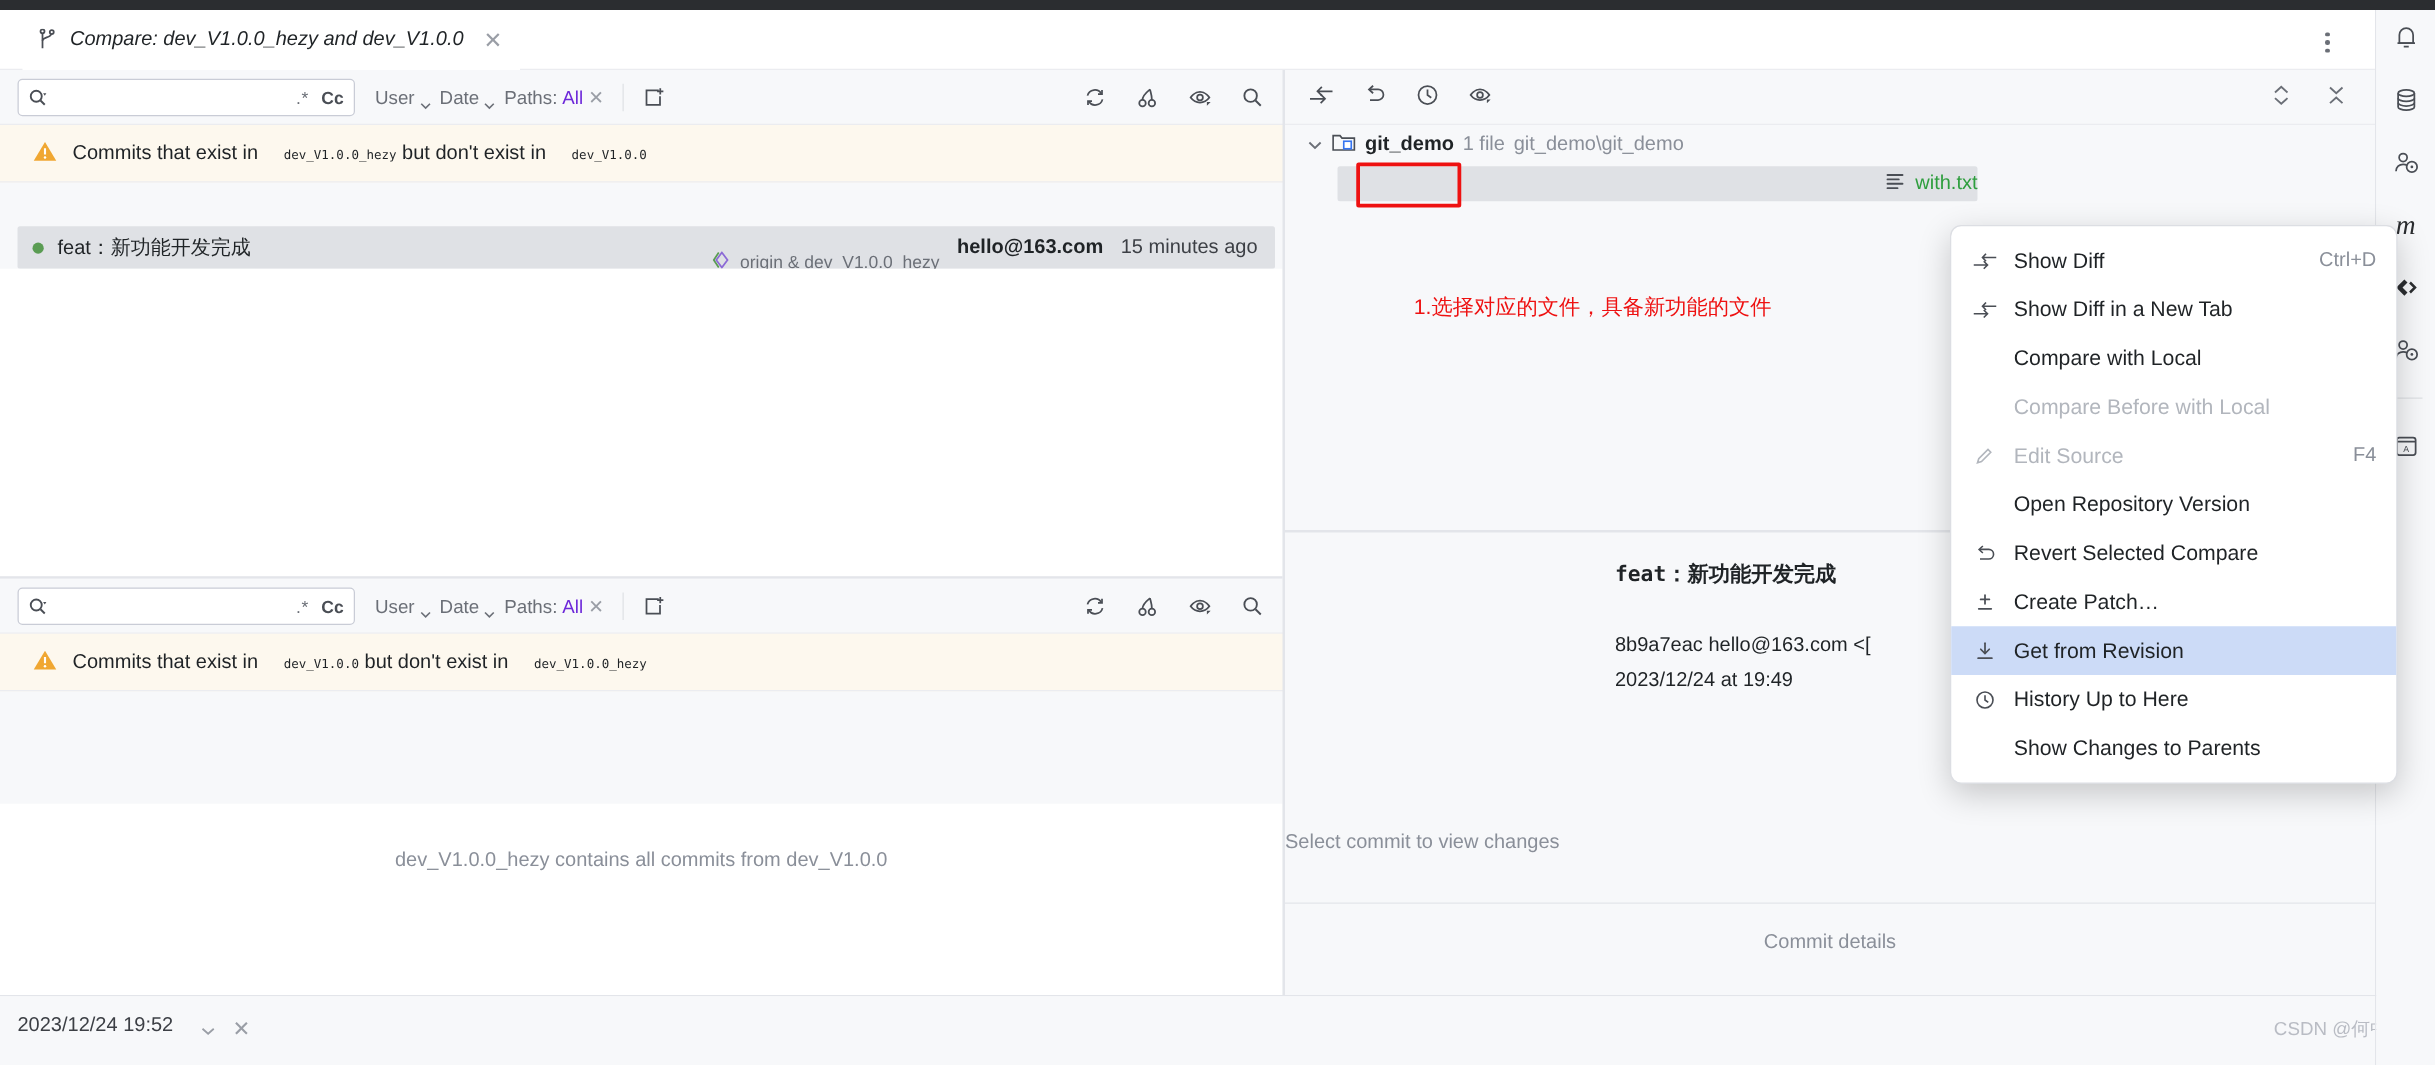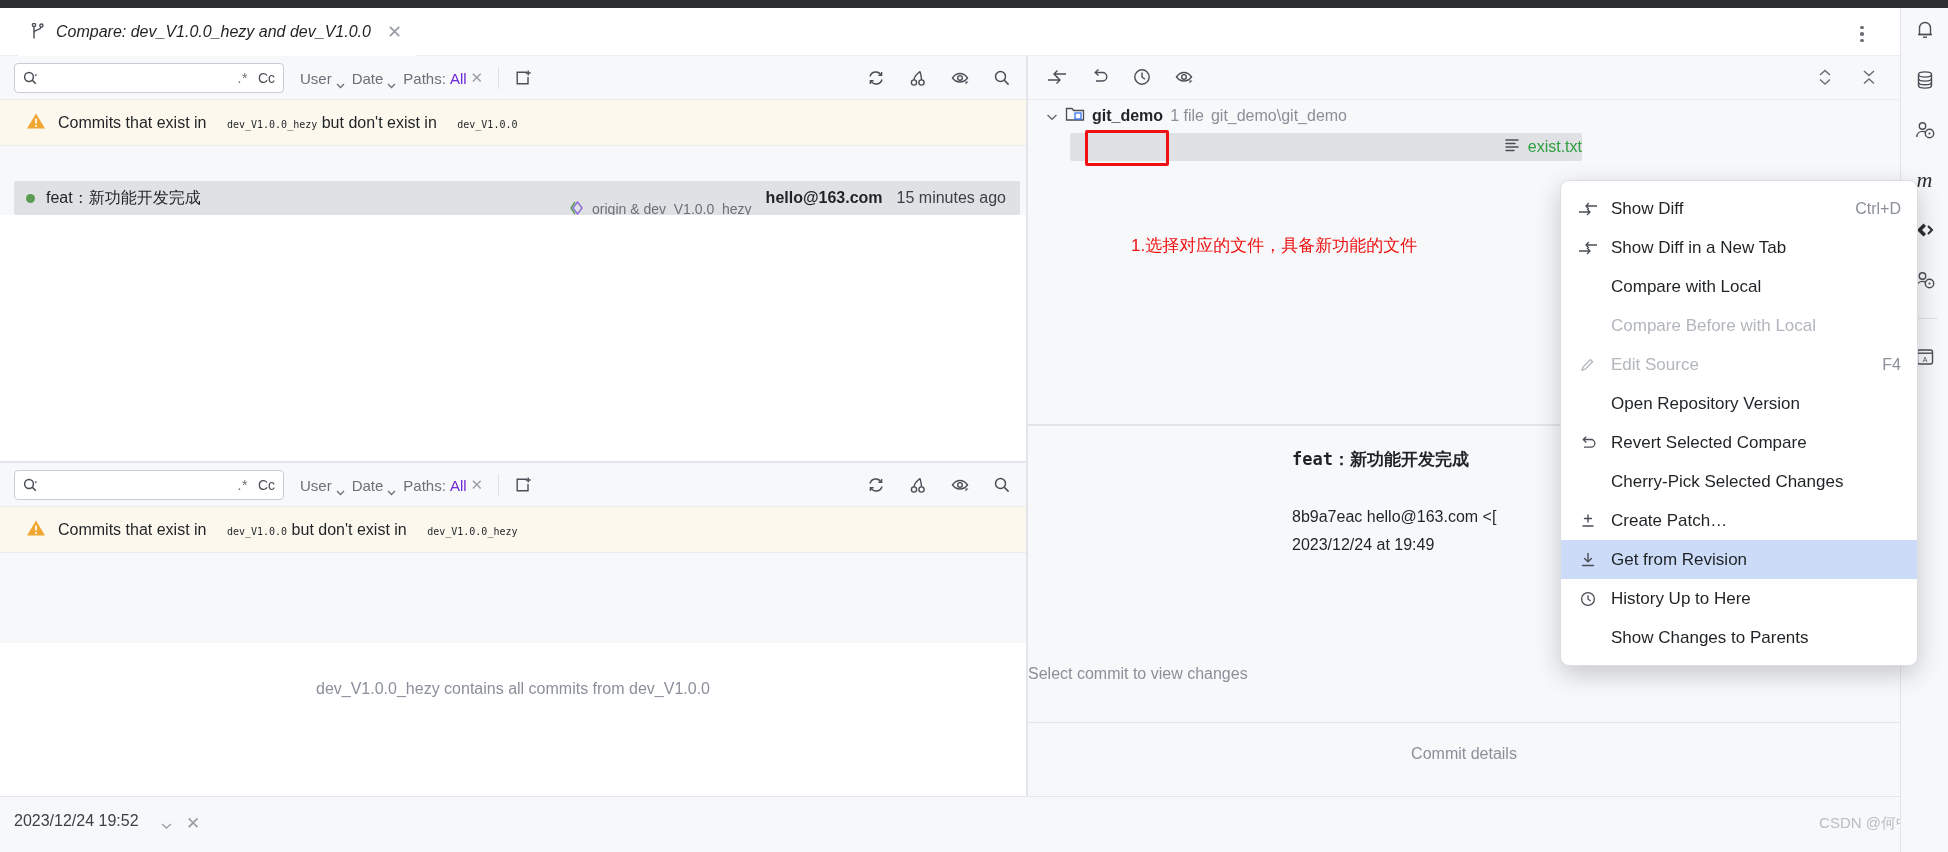--- a/index.html
+++ b/index.html
@@ -30,21 +30,21 @@
 
   
   .edge-letter{position:absolute;left:2px;top:84px;font-size:15px;color:#6b6f77;}
 
   
   .toolbar{position:absolute;left:0;width:1030px;height:44px;background:#f7f8fa;border-bottom:1px solid #ebecf0;}
   .searchbox{position:absolute;left:14px;top:7px;width:270px;height:30px;background:#ffffff;
              border:1px solid #c9ccd6;border-radius:4px;display:flex;align-items:center;padding:0 8px;}
   .searchbox .mag{width:15px;height:15px;flex:0 0 auto;}
   .searchbox .rx{margin-left:auto;font-size:14px;color:#6b6f77;letter-spacing:.5px;}
-  .searchbox .cc{margin-left:10px;font-size:14px;color:#4a4e55;font-weight:400;}
+  .searchbox .cc{margin-left:10px;font-size:14px;color:#4a4e55;font-weight:700;}
   .filters{position:absolute;left:300px;top:0;height:44px;display:flex;align-items:center;gap:7px;color:#6b6f77;font-size:15px;}
   .filters .fitem{display:flex;align-items:center;gap:4px;}
   .filters .bold{color:#6d28d9;font-weight:400;}
   .filters .xs{color:#9a9ea6;font-size:15px;}
   .chev{width:9px;height:6px;display:inline-block;}
   .vsep{width:1px;height:22px;background:#dfe1e5;margin:0 8px;}
   .newtab-ic{width:18px;height:18px;}
   .tb-icons{position:absolute;right:18px;top:0;height:44px;display:flex;align-items:center;gap:22px;}
   .tb-icons svg{display:block;}
 
@@ -430,21 +430,21 @@
 </div>
 
 <div class="treerow tree-child">
   <span>
     <svg width="18" height="16" viewBox="0 0 18 16">
         <g stroke="#4a4e55" stroke-width="1.5" stroke-linecap="round">
           <path d="M3 3h12M3 6.5h9M3 10h12M3 13.5h8"></path>
         </g>
       </svg>
   </span>
-  <span class="filename">exist.txt</span>
+  <span class="filename">with.txt</span>
 </div>
 
 <div class="redbox redbox-file"></div>
 <div class="annot annot1">1.选择对应的文件，具备新功能的文件</div>
 
 <div class="detailsplit"></div>
 <div class="dsubject"><span class="mono">feat</span><span>：新功能开发完成</span></div>
 <div class="dline1">8b9a7eac hello@163.com &lt;[</div>
 <div class="dline2">2023/12/24 at 19:49</div>
 
@@ -504,25 +504,20 @@
   <div class="mi">
     <span class="micon">
         <svg width="19" height="16" viewBox="0 0 19 16">
           <g fill="none" stroke="#4a4e55" stroke-width="1.3">
             <path d="M5 4.5h7A3.8 3.8 0 0 1 12 12.2H5"></path>
             <path d="M7.3 1.8L4.3 4.6l3 2.8"></path>
           </g>
         </svg>
       </span>
     <span class="mlabel">Revert Selected Compare</span>
-    <span class="mkey"></span>
-  </div>
-  <div class="mi">
-    <span class="micon"></span>
-    <span class="mlabel">Cherry-Pick Selected Changes</span>
     <span class="mkey"></span>
   </div>
   <div class="mi">
     <span class="micon">
         <svg width="18" height="18" viewBox="0 0 18 18">
           <g stroke="#4a4e55" stroke-width="1.4" stroke-linecap="round">
             <path d="M9 3v7M5.5 6.5h7M4 14h10"></path>
           </g>
         </svg>
       </span>

